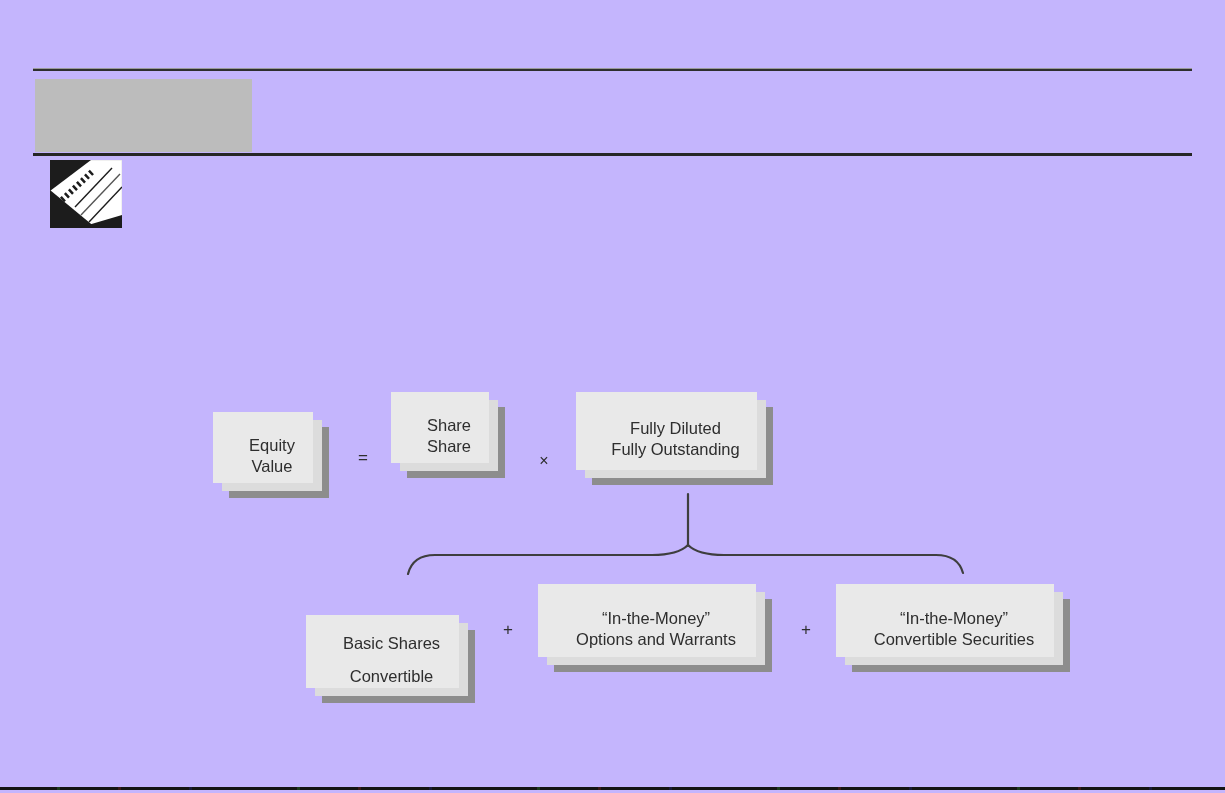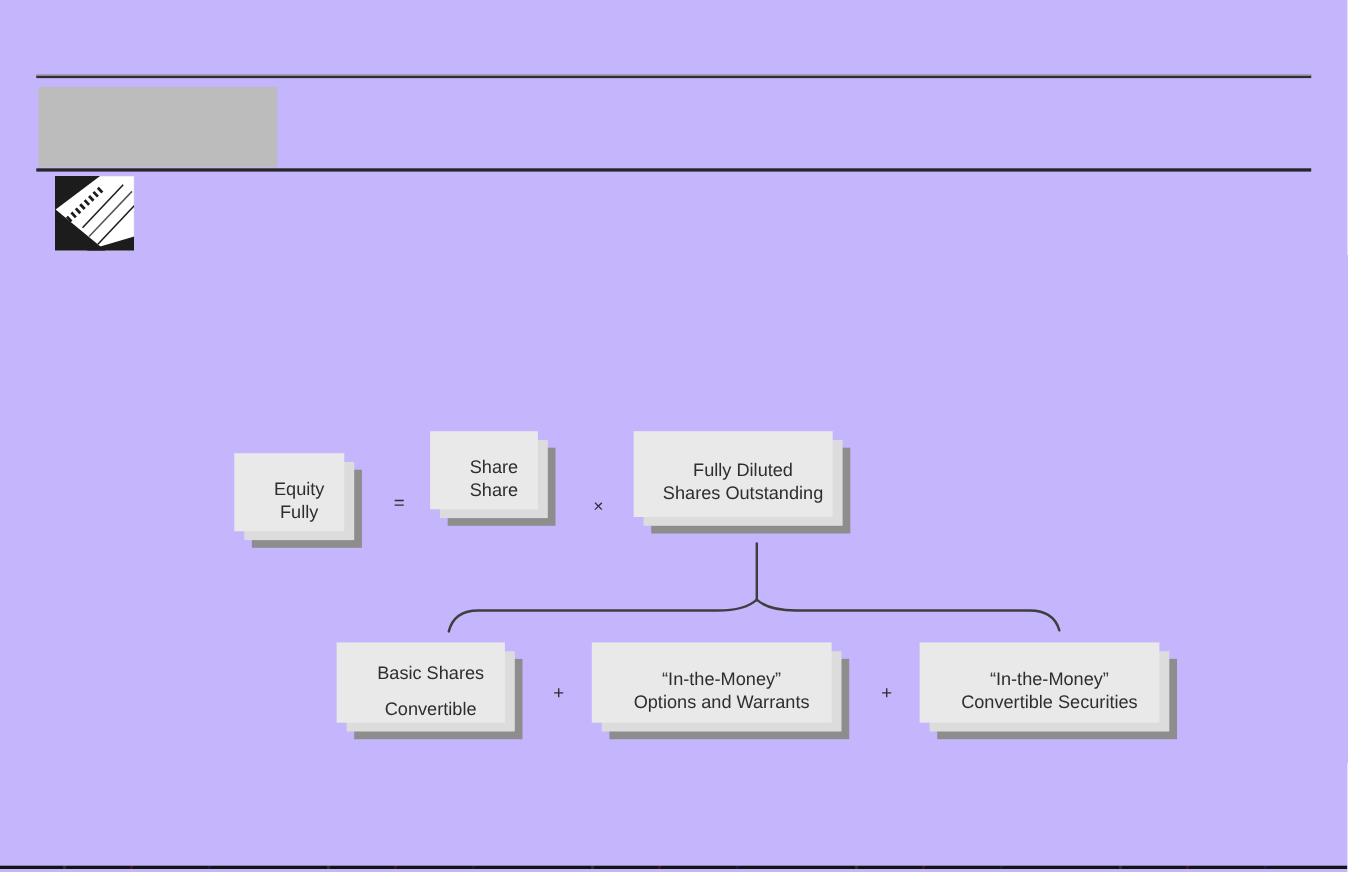--- a/index.html
+++ b/index.html
@@ -63,21 +63,21 @@
   .dbox .back {
     position: absolute;
     left: -9px; top: -8px;
     width: 100%; height: 100%;
     background: #e9e9e9;
     z-index: -1;
   }
   .b1 { left: 222px; top: 420px; width: 100px; height: 71px; }
   .b2 { left: 400px; top: 400px; width:  98px; height: 71px; }
   .b3 { left: 585px; top: 400px; width: 181px; height: 78px; }
-  .b4 { left: 315px; top: 592px; width: 153px; height: 73px; gap: 12px; }
+  .b4 { left: 315px; top: 623px; width: 153px; height: 73px; gap: 12px; }
   .b5 { left: 547px; top: 592px; width: 218px; height: 73px; }
   .b6 { left: 845px; top: 592px; width: 218px; height: 73px; }
 
   .op {
     position: absolute;
     transform: translate(-50%, -50%);
     color: #2e2e2e;
     font-size: 17px;
     z-index: 2;
   }
@@ -135,37 +135,37 @@
   </div>
 
   <svg class="connector" width="1225" height="793" viewBox="0 0 1225 793">
     <path d="M688 494 L688 546" fill="none" stroke="#3e3e3e" stroke-width="2.2" stroke-linecap="round"></path>
     <path d="M408 574 C411 562 419 555 435 555 L652 555 C670 555 681 552 688 545 C695 552 706 555 724 555 L936 555 C952 555 960 562 963 573" fill="none" stroke="#3e3e3e" stroke-width="2.2" stroke-linecap="round"></path>
   </svg>
 
   <div class="dbox b1">
     <div class="back"></div>
     <span>Equity</span>
-    <span>Fully</span>
+    <span>Value</span>
   </div>
 
   <span class="op op-eq">=</span>
 
   <div class="dbox b2">
     <div class="back"></div>
     <span>Share</span>
     <span>Share</span>
   </div>
 
   <span class="op op-times">×</span>
 
   <div class="dbox b3">
     <div class="back"></div>
     <span>Fully Diluted</span>
-    <span>Shares Outstanding</span>
+    <span>Fully Outstanding</span>
   </div>
 
   <div class="dbox b4">
     <div class="back"></div>
     <span>Basic Shares</span>
     <span>Convertible</span>
   </div>
 
   <span class="op op-plus1">+</span>
 

